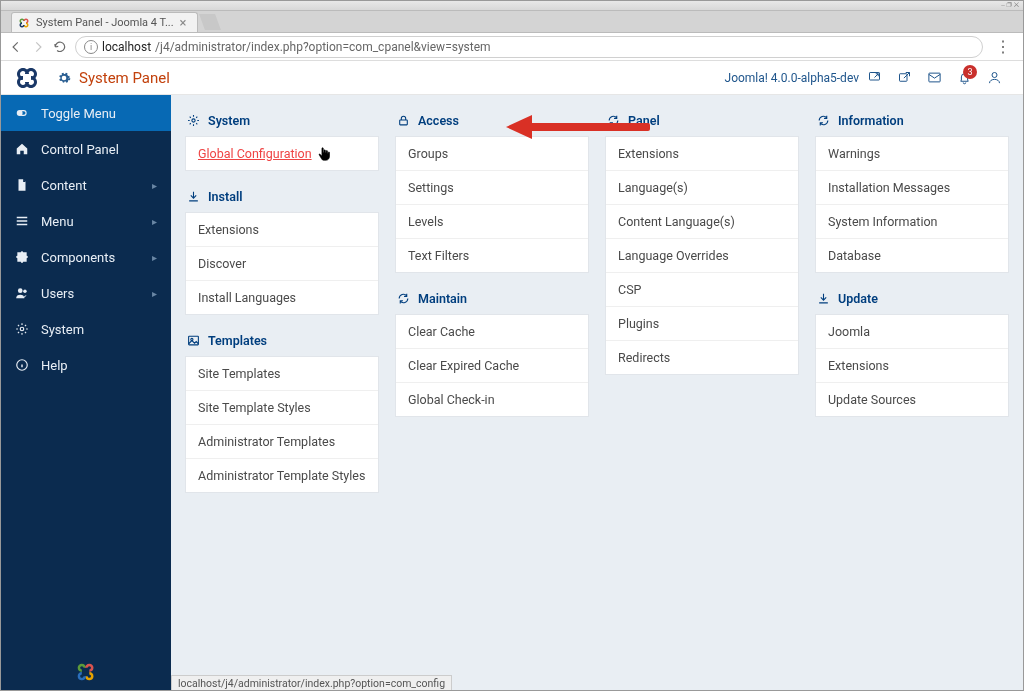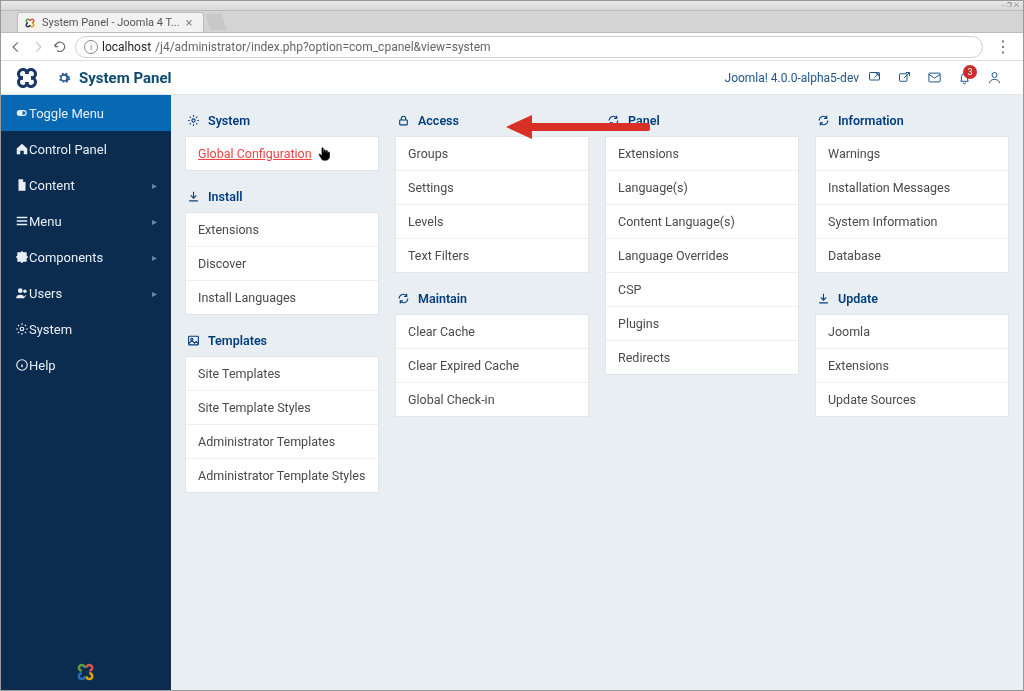--- a/index.html
+++ b/index.html
@@ -3,51 +3,51 @@
 <meta charset="utf-8">
 <style>
 * { margin: 0; padding: 0; box-sizing: border-box; font-family: -apple-system, BlinkMacSystemFont, "Segoe UI", Roboto, Arial, sans-serif; }
 body { background: #fff; width: 1024px; height: 691px; overflow: hidden; border: 1px solid #999; }
 
 
 .os-titlebar { height: 10px; background: linear-gradient(#e8e8e8,#d8d8d8); border-bottom:1px solid #bbb; position:relative;}
 .os-btns { position:absolute; right:4px; top:0; font-size:7px; color:#888;}
 
 
-.tabstrip { height: 22px; background: #d4d4d4; display:flex; align-items:flex-end; padding-left:16px; border-bottom:1px solid #bbb;}
+.tabstrip { height: 22px; background: #d4d4d4; display:flex; align-items:flex-end; padding-left:10px; border-bottom:1px solid #bbb;}
 .tab { background:#f2f2f2; height:20px; display:flex; align-items:center; padding:0 10px 0 6px; font-size:11px; color:#555; border-top-left-radius:3px; border-top-right-radius:3px; border:1px solid #bbb; border-bottom:none; gap:6px; min-width:150px;}
 .tab .jicon { width:12px; height:12px; }
 .tab .x { color:#888; font-size:13px; margin-left:auto;}
 .newtab { width:16px; height:16px; background:#c8c8c8; margin-left:4px; margin-bottom:2px; transform:skewX(20deg);}
 
 
 .urlrow { height:28px; display:flex; align-items:center; padding:0 8px; gap:8px; border-bottom:1px solid #ddd;}
 .navicon { width:14px; height:14px; color:#6a6a6a; display:flex; align-items:center; justify-content:center; cursor:pointer;}
 .navicon svg { width:14px; height:14px; stroke:#6a6a6a; fill:none; stroke-width:2;}
 .urlbox { flex:1; display:flex; align-items:center; border:1px solid #d0d0d0; border-radius:14px; height:22px; padding:0 8px; font-size:12px; color:#666; gap:4px;}
 .urlbox .info { width:14px; height:14px; border:1px solid #888; border-radius:50%; display:flex; align-items:center; justify-content:center; font-size:9px; color:#888;}
 .urlbox .host { color:#222; }
 .kebab { font-size:16px; color:#666; padding:0 4px; cursor:pointer;}
 
 
 .jtop { height:34px; background:#fff; display:flex; align-items:center; padding:0 14px; border-bottom:1px solid #e6e6e6;}
 .jlogo { width:24px; height:24px; color:#1a3867; }
 .jtitle-wrap { display:flex; align-items:center; gap:8px; margin-left:18px;}
 .jtitle-wrap .gear { width:14px; height:14px; color:#20568c;}
-.jtitle { color:#0c4a6e; font-size:15px; font-weight:700;}
+.jtitle { color:#c2410c; font-size:15px; font-weight:400;}
 .jtop .spacer { flex:1;}
 .jtop .version { color:#20568c; font-size:12px; }
 .topicon { width:30px; height:30px; display:flex; align-items:center; justify-content:center; color:#20568c; cursor:pointer; position:relative;}
 .topicon svg { width:15px; height:15px; stroke:#20568c; fill:none; stroke-width:1.6;}
 .badge { position:absolute; top:2px; right:2px; background:#c9302c; color:#fff; font-size:9px; width:14px; height:14px; border-radius:50%; display:flex; align-items:center; justify-content:center;}
 
 
 .main { display:flex; height: calc(691px - 10px - 22px - 28px - 34px);}
 .sidebar { width:170px; background:#0b2b4f; color:#fff; display:flex; flex-direction:column; position:relative;}
-.sbitem { display:flex; align-items:center; height:36px; padding:0 14px; font-size:13px; cursor:pointer; color:#e8eef5;}
+.sbitem { display:flex; align-items:center; height:36px; padding:0 14px; font-size:13px; gap:12px; cursor:pointer; color:#e8eef5;}
 .sbitem.active { background:#0769b4;}
 .sbitem .ico { width:14px; height:14px; display:flex; align-items:center; justify-content:center;}
 .sbitem .ico svg { width:14px; height:14px; fill:#e8eef5; }
 .sbitem .chev { margin-left:auto; font-size:10px; color:#6a87a5;}
 .sbfoot { position:absolute; bottom:6px; left:0; right:0; text-align:center;}
 .sbfoot svg { width:26px; height:20px;}
 
 
 .panel { flex:1; background:#e9eef3; padding:14px; overflow:auto; position:relative;}
 .cols { display:flex; gap:16px;}
@@ -372,15 +372,16 @@
               <div class="row"><span>Extensions</span></div>
               <div class="row"><span>Update Sources</span></div>
             </div>
           </div>
         </div>
       </div>
     <div class="arrow">
       <div class="shaft"></div>
         <div class="head"></div>
     </div>
+    <div class="status">localhost/j4/administrator/index.php?option=com_config</div>
   </div>
 
 </div>
 
 </body></html>

